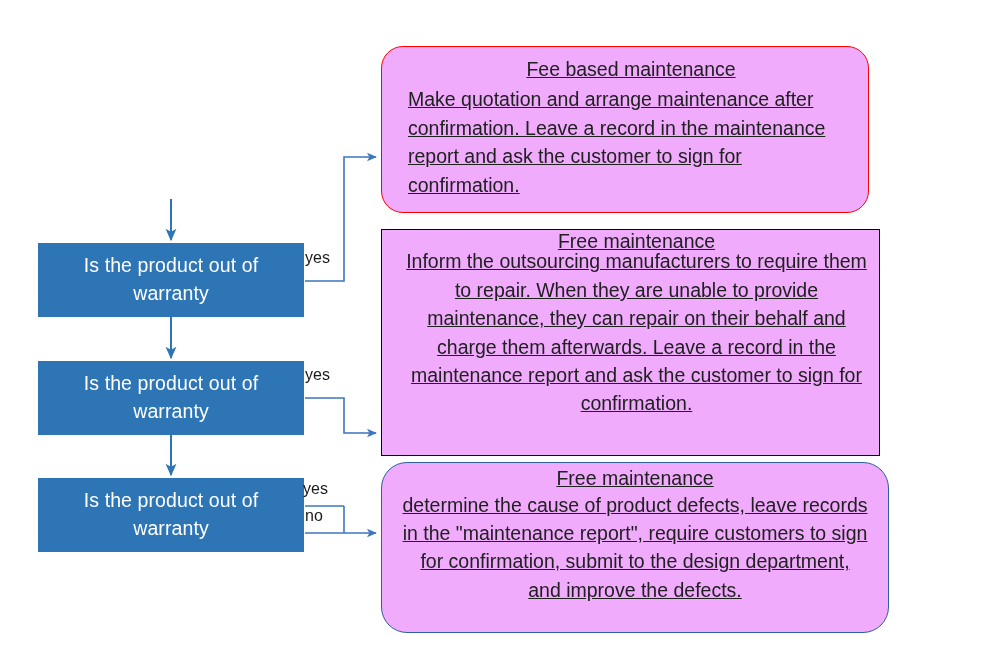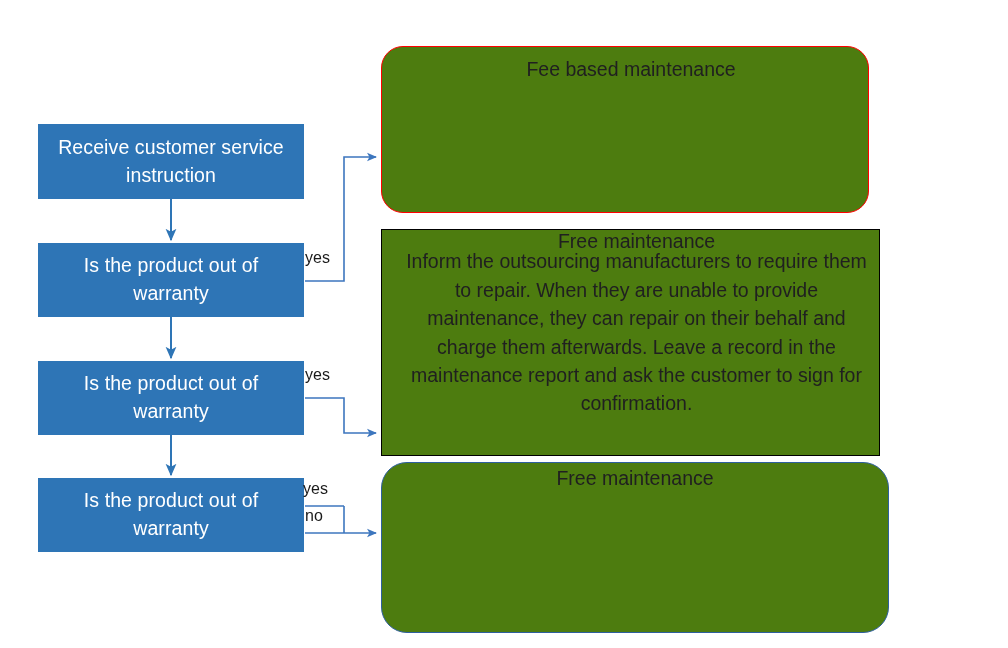--- a/index.html
+++ b/index.html
@@ -43,24 +43,25 @@
 
   #box-receive   { left: 38px;  top: 124px; width: 266px; height: 75px; }
   #box-decision1 { left: 38px;  top: 243px; width: 266px; height: 74px; }
   #box-decision2 { left: 38px;  top: 361px; width: 266px; height: 74px; }
   #box-decision3 { left: 38px;  top: 478px; width: 266px; height: 74px; }
 
   
   .outcome {
     position: absolute;
     box-sizing: border-box;
-    background: #4d7c0f;
+    background: #f0abfc;
     color: #202020;
     font-size: 19.5px;
     line-height: 1.465;
+    text-decoration: underline;
   }
   .outcome .o-title {
     display: block;
     text-align: center;
     font-size: 19.5px;
     line-height: 1.28;
     color: #202020;
   }
   .outcome .o-body { display: block; color: #202020; }
 
@@ -167,47 +168,46 @@
     </g>
 
     <g>
       <path d="M305,533 L344,533 L344,533 L376,533" stroke="#3D76BE" stroke-width="1.6" fill="none" marker-end="url(#ah)"></path>
     </g>
     <g>
       <path d="M344,506 L344,533" stroke="#3D76BE" stroke-width="1.6" fill="none"></path>
     </g>
   </svg>
 
-  <div class="proc-box" id="box-receive">
-    <span class="ptext">Receive customer service instruction</span>
-  </div>
 
   <div class="proc-box" id="box-decision1">
     <span class="ptext">Is the product out of warranty</span>
   </div>
 
   <div class="proc-box" id="box-decision2">
     <span class="ptext">Is the product out of warranty</span>
   </div>
 
   <div class="proc-box" id="box-decision3">
     <span class="ptext">Is the product out of warranty</span>
   </div>
 
   <span class="edge-label" id="label-yes-1">yes</span>
   <span class="edge-label" id="label-yes-2">yes</span>
   <span class="edge-label" id="label-yes-3">yes</span>
   <span class="edge-label" id="label-no-1">no</span>
 
   <div class="outcome" id="outcome-fee">
     <span class="o-title">Fee based maintenance</span>
+    <span class="o-body">Make quotation and arrange maintenance after confirmation. Leave a record in the maintenance report and ask the customer to sign for confirmation.</span>
   </div>
 
   <div class="outcome" id="outcome-free-outsourced">
     <span class="o-title">Free maintenance</span>
     <span class="o-body">Inform the outsourcing manufacturers to require them to repair. When they are unable to provide maintenance, they can repair on their behalf and charge them afterwards. Leave a record in the maintenance report and ask the customer to sign for confirmation.</span>
   </div>
 
   <div class="outcome" id="outcome-free-defects">
     <span class="o-title">Free maintenance</span>
+    <span class="o-body">determine the cause of product defects, leave records in the "maintenance report", require customers to sign for confirmation, submit to the design department, and improve the defects.</span>
   </div>
 
 </div>
 
 </body></html>

